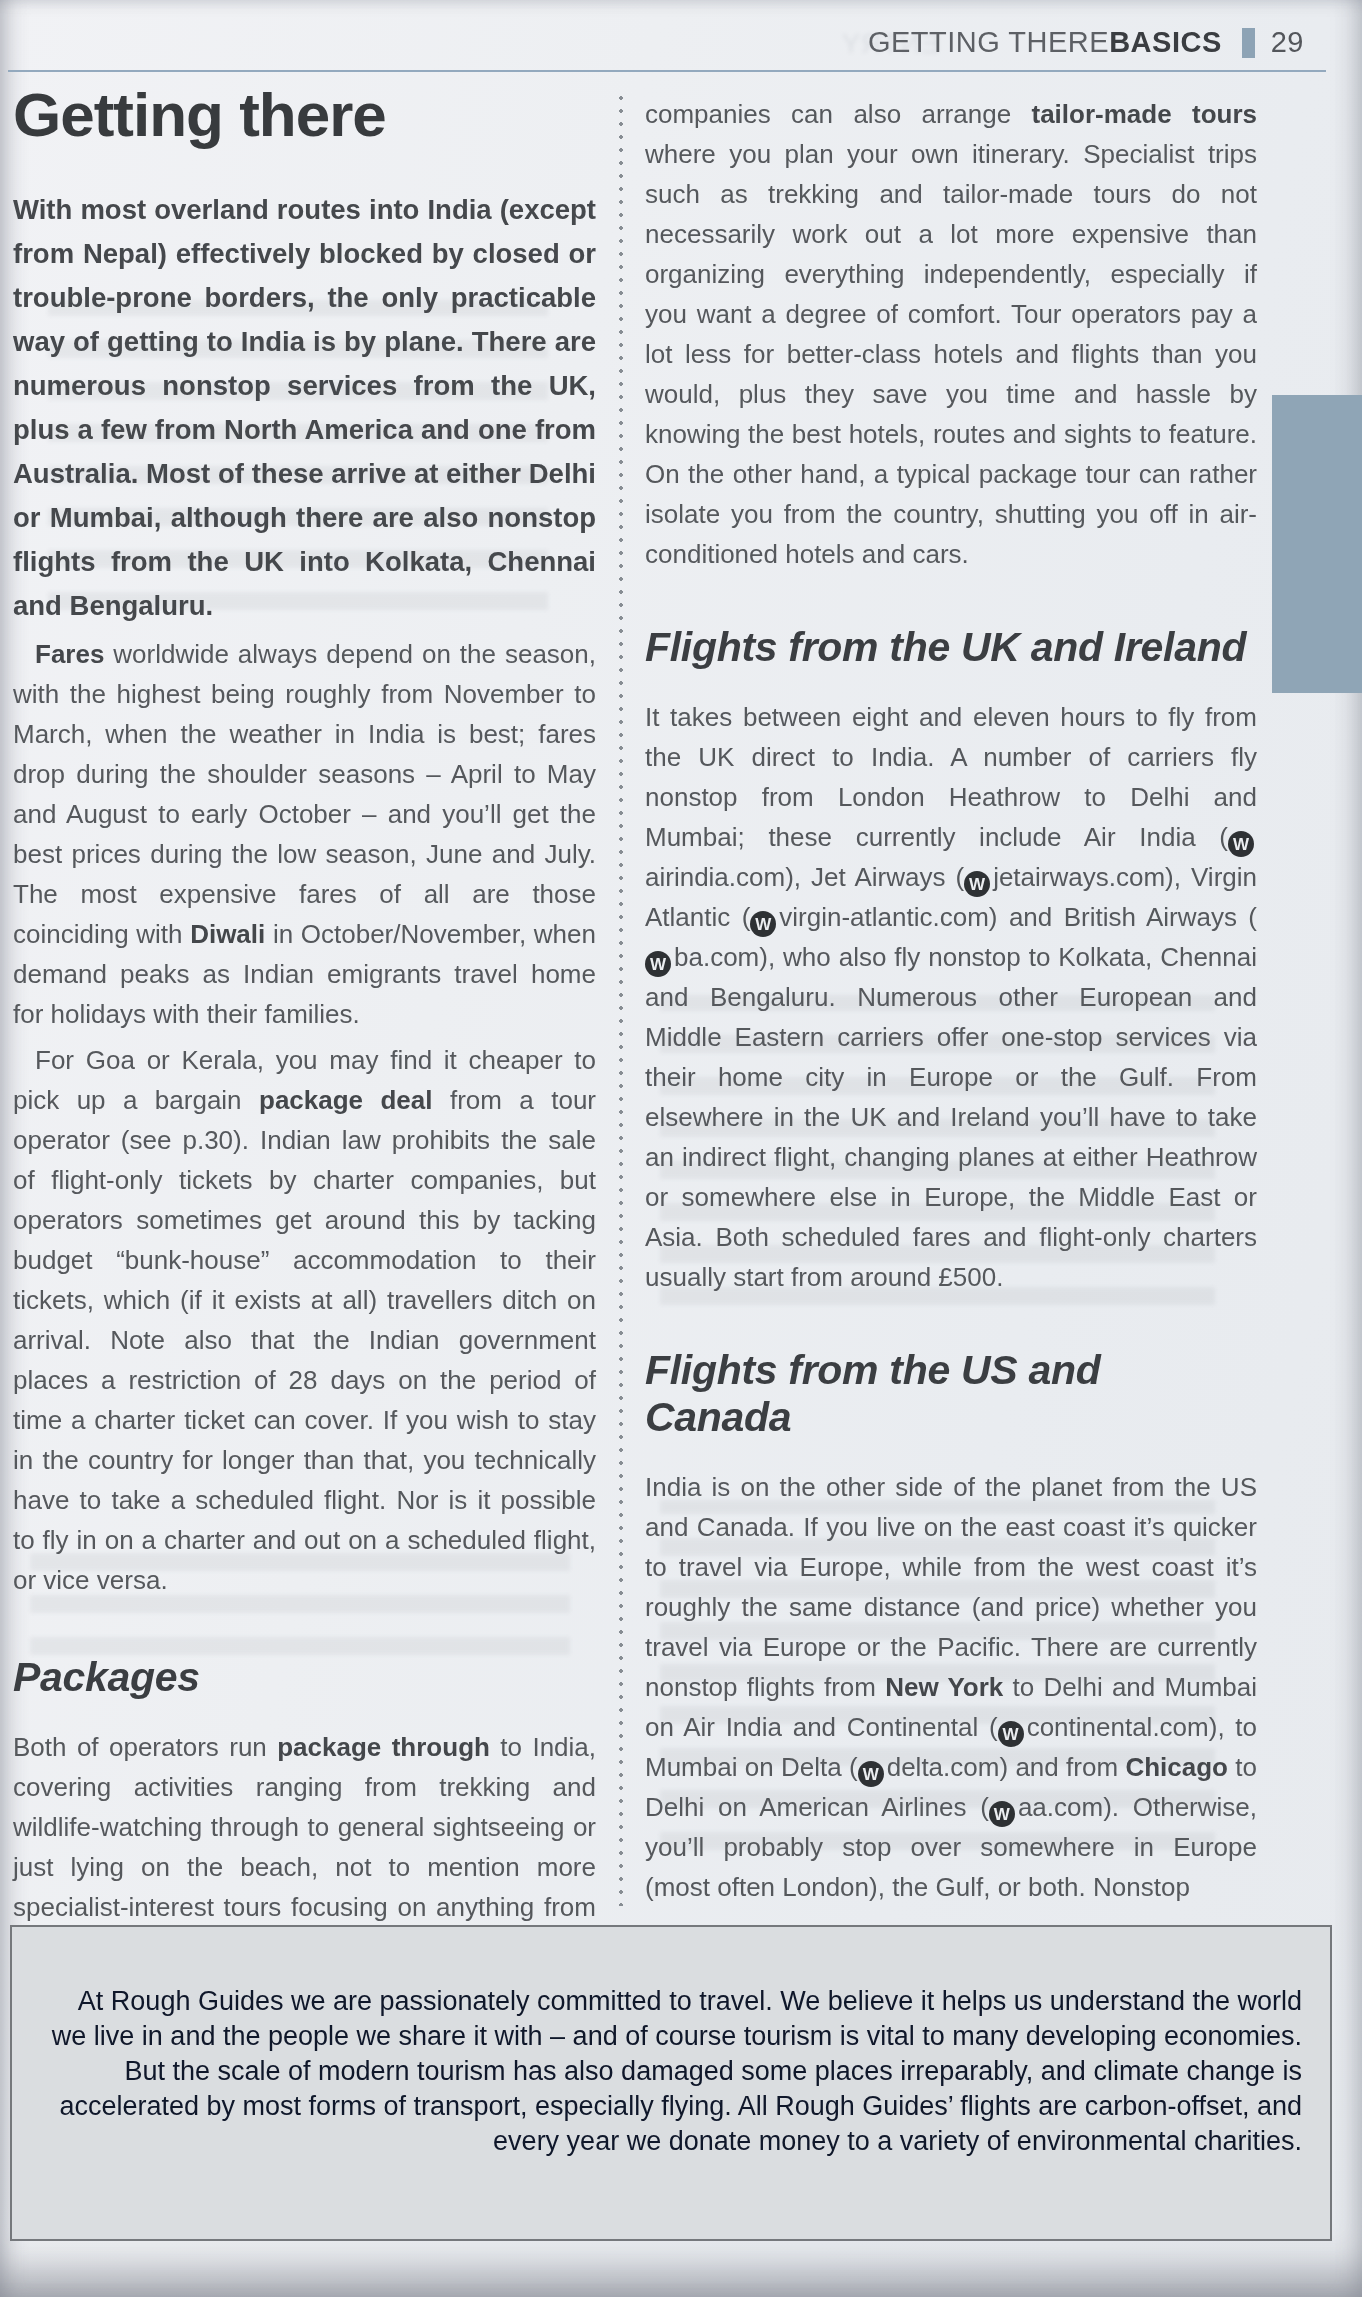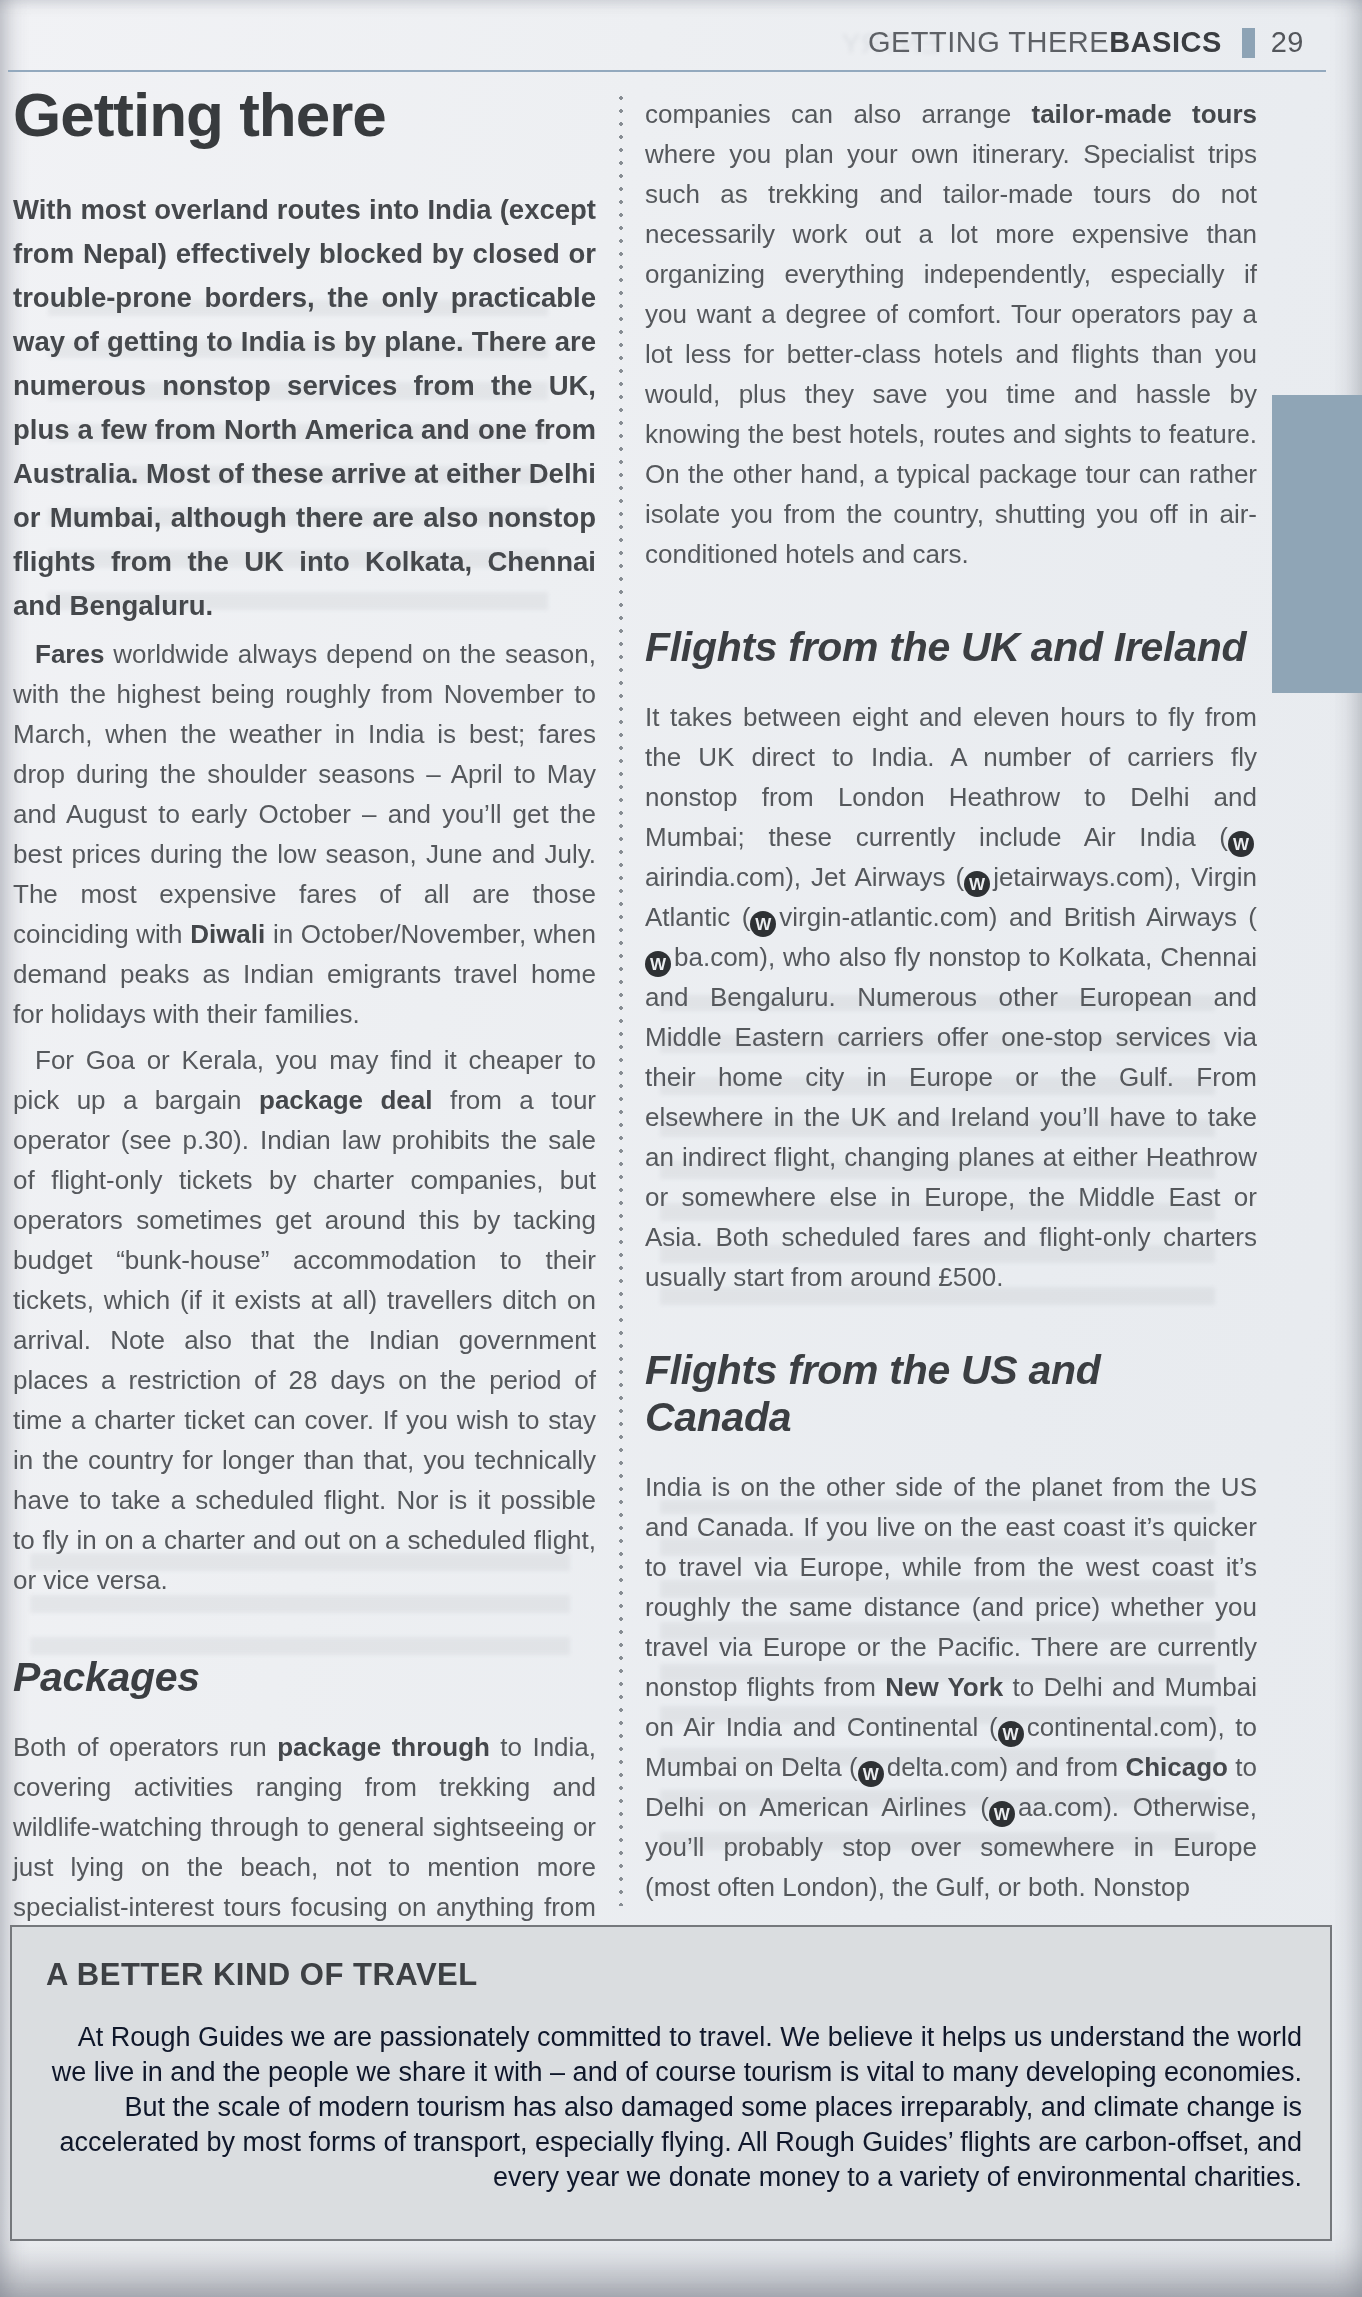--- a/index.html
+++ b/index.html
@@ -126,17 +126,16 @@
 
   <div class="col-right">
     <p class="para"><span>companies can also arrange </span><b>tailor-made tours</b><span> where you plan your own itinerary. Specialist trips such as trekking and tailor-made tours do not necessarily work out a lot more expensive than organizing everything independently, especially if you want a degree of comfort. Tour operators pay a lot less for better-class hotels and flights than you would, plus they save you time and hassle by knowing the best hotels, routes and sights to feature. On the other hand, a typical package tour can rather isolate you from the country, shutting you off in air-conditioned hotels and cars.</span></p>
     <h2 class="section-heading">Flights from the UK and Ireland</h2>
     <p class="para"><span>It takes between eight and eleven hours to fly from the UK direct to India. A number of carriers fly nonstop from London Heathrow to Delhi and Mumbai; these currently include Air India (</span><span class="wicon">W</span><span>airindia.com), Jet Airways (</span><span class="wicon">W</span><span>jetairways.com), Virgin Atlantic (</span><span class="wicon">W</span><span>virgin-atlantic.com) and British Airways (</span><span class="wicon">W</span><span>ba.com), who also fly nonstop to Kolkata, Chennai and Bengaluru. Numerous other European and Middle Eastern carriers offer one-stop services via their home city in Europe or the Gulf. From elsewhere in the UK and Ireland you’ll have to take an indirect flight, changing planes at either Heathrow or somewhere else in Europe, the Middle East or Asia. Both scheduled fares and flight-only charters usually start from around £500.</span></p>
     <h2 class="section-heading">Flights from the US and Canada</h2>
     <p class="para"><span>India is on the other side of the planet from the US and Canada. If you live on the east coast it’s quicker to travel via Europe, while from the west coast it’s roughly the same distance (and price) whether you travel via Europe or the Pacific. There are currently nonstop flights from </span><b>New York</b><span> to Delhi and Mumbai on Air India and Continental (</span><span class="wicon">W</span><span>continental.com), to Mumbai on Delta (</span><span class="wicon">W</span><span>delta.com) and from </span><b>Chicago</b><span> to Delhi on American Airlines (</span><span class="wicon">W</span><span>aa.com). Otherwise, you’ll probably stop over somewhere in Europe (most often London), the Gulf, or both. Nonstop</span></p>
   </div>
 
   <div class="info-box">
-    <h3>A BETTER KIND OF TRAVEL</h3>
     <p class="box-body">At Rough Guides we are passionately committed to travel. We believe it helps us understand the world we live in and the people we share it with – and of course tourism is vital to many developing economies. But the scale of modern tourism has also damaged some places irreparably, and climate change is accelerated by most forms of transport, especially flying. All Rough Guides’ flights are carbon-offset, and every year we donate money to a variety of environmental charities.</p>
   </div>
 
 </div>
 
 </body></html>

